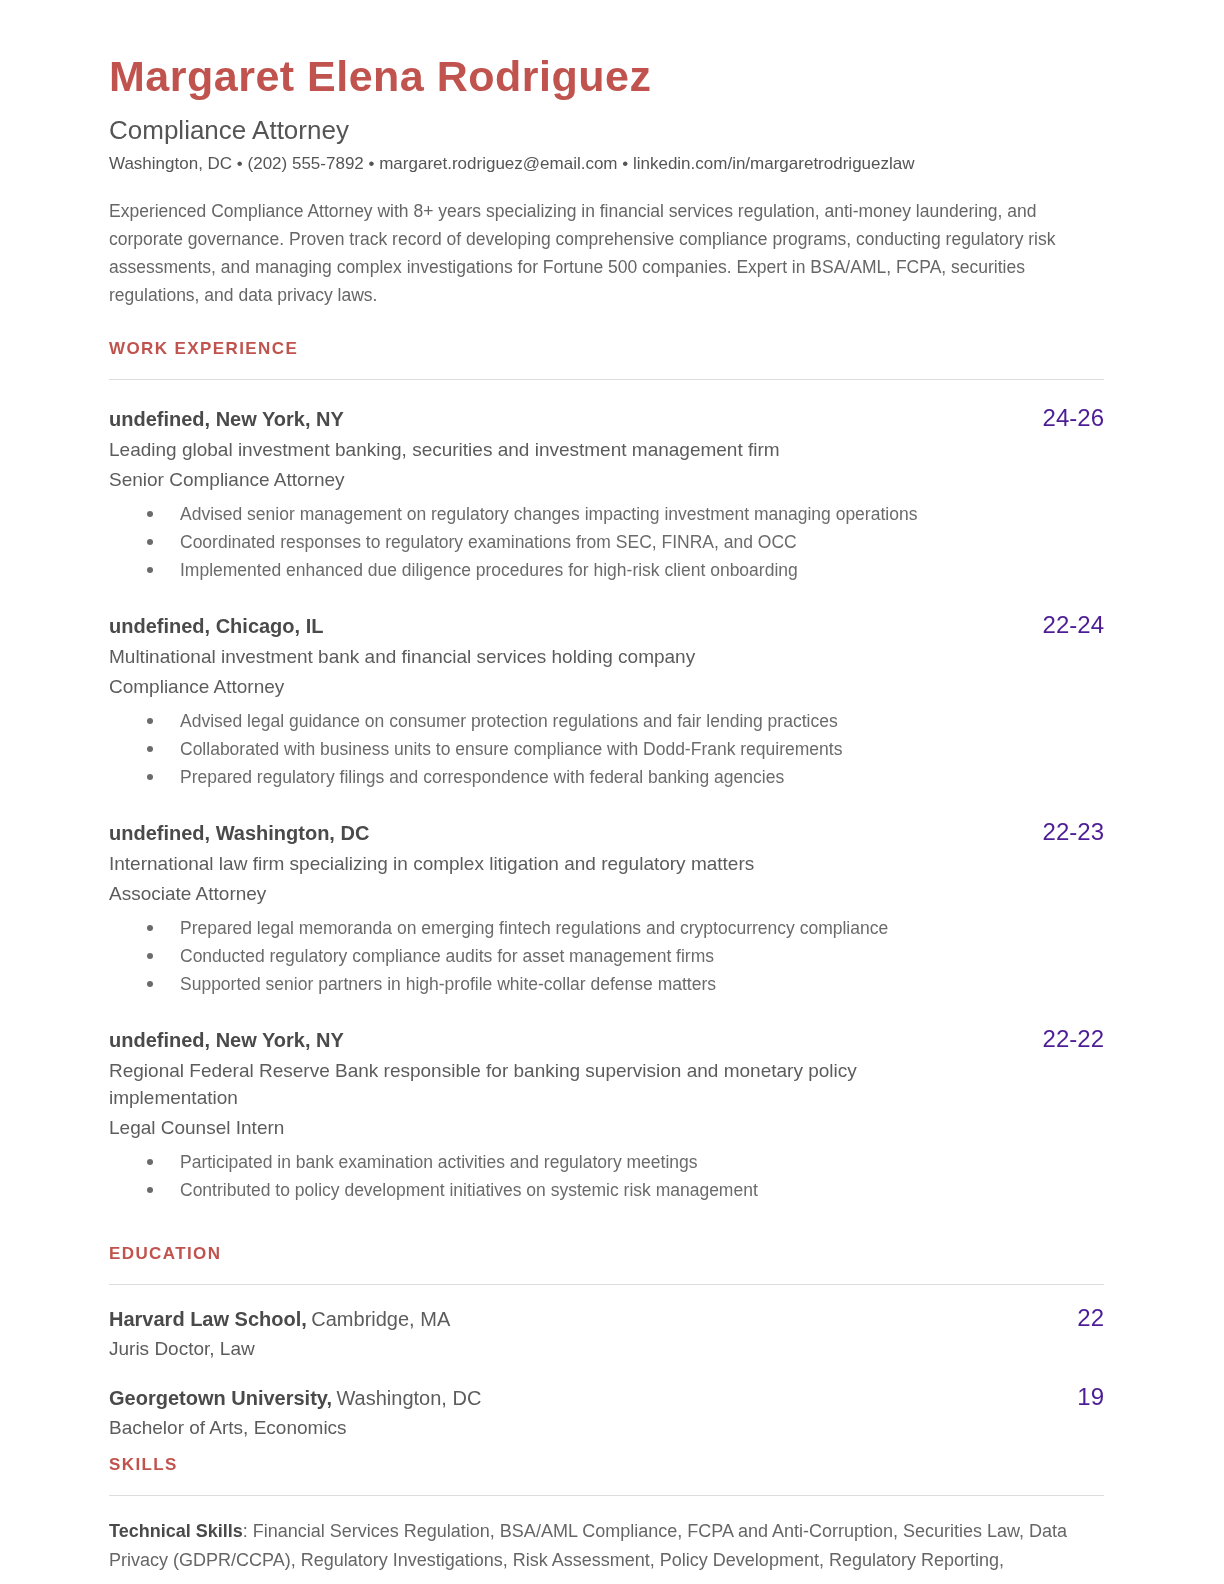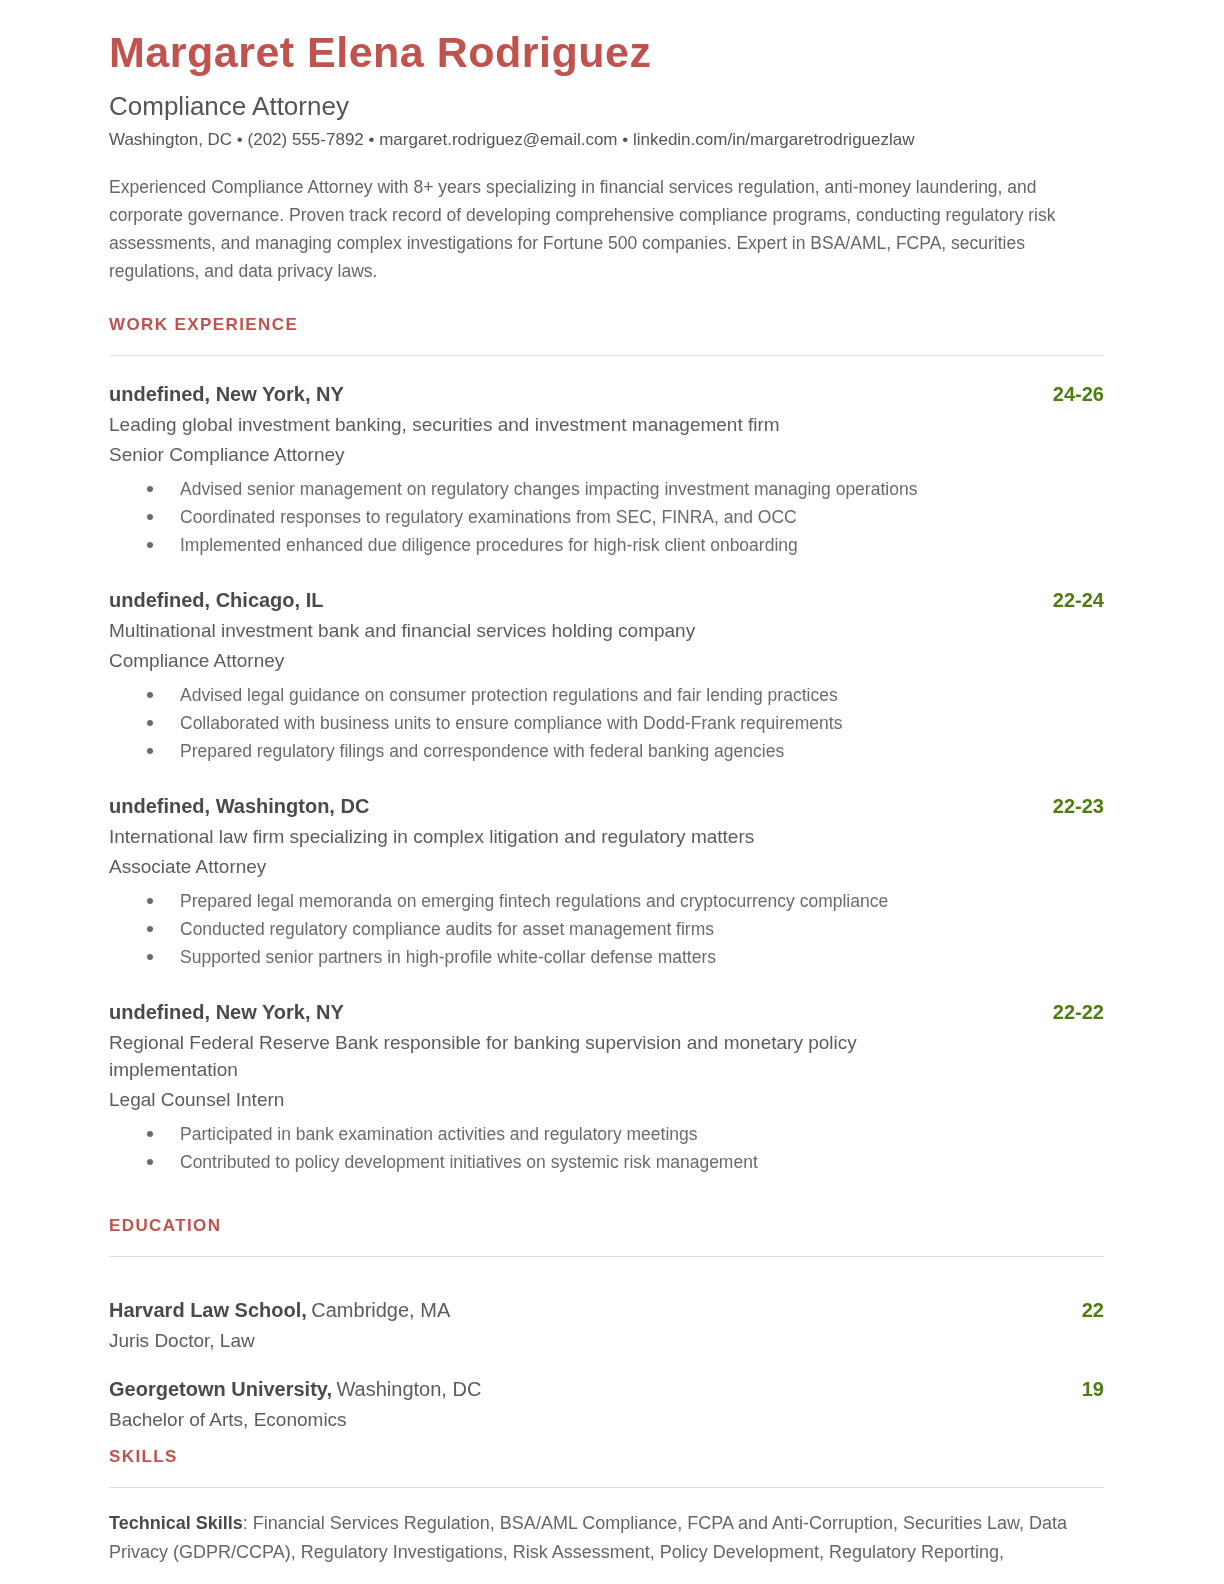--- a/index.html
+++ b/index.html
@@ -1,20 +1,20 @@
 <!DOCTYPE html>
 <html><head>
 <meta charset="utf-8">
 <style>
   * { margin: 0; padding: 0; box-sizing: border-box; }
   html, body { background: #ffffff; }
   body { font-family: "Liberation Sans", sans-serif; }
   .page {
     width: 1224px; height: 1584px; margin: 0 auto; background: #ffffff;
-    padding: 28px 120px 0 109px; overflow: hidden;
+    padding: 52px 120px 0 109px; overflow: hidden;
   }
   
   .name {
     font-size: 43px; line-height: 48px; font-weight: 800;
     color: #c0534e; letter-spacing: 0.5px;
   }
   .job-title { font-size: 26px; line-height: 30px; color: #555555; margin-top: 15px; }
   .contact   { font-size: 17px; line-height: 21px; color: #555555; margin-top: 8px; }
   .summary   { font-size: 17.5px; line-height: 28px; color: #666666; margin-top: 23px; }
   
@@ -23,34 +23,34 @@
     color: #c0534e; margin-top: 30px;
   }
   .sec-edu    { margin-top: 40px; }
   .sec-skills { margin-top: 14px; }
   .rule { border: 0; border-top: 1px solid #dddddd; height: 0; margin-top: 20px; }
   
   .entry { margin-top: 25px; }
   .entry + .entry { margin-top: 28px; }
   .entry-head { display: flex; justify-content: space-between; align-items: baseline; }
   .company { font-size: 20px; line-height: 26px; font-weight: 700; color: #4a4a4a; }
-  .dates   { font-size: 20px; line-height: 26px; font-weight: 700; color: #4d7c0f; white-space: nowrap; }
+  .dates   { font-size: 24px; line-height: 26px; font-weight: 400; color: #4c1d95; white-space: nowrap; }
   .desc { font-size: 19px; line-height: 27px; color: #5c5c5c; margin-top: 4px; max-width: 830px; }
   .role { font-size: 19px; line-height: 27px; color: #5c5c5c; margin-top: 3px; }
   .bullets { list-style: none; margin-top: 7px; }
   .bullets li {
     position: relative; padding-left: 71px;
     font-size: 17.5px; line-height: 28px; color: #6b6b6b;
   }
   .bullets li::before {
     content: ""; position: absolute; left: 38px; top: 11px;
     width: 6px; height: 6px; border-radius: 50%; background: #6b6b6b;
   }
   
-  .edu { margin-top: 40px; }
+  .edu { margin-top: 20px; }
   .edu + .edu { margin-top: 22px; }
   .school-bold { font-size: 20px; font-weight: 700; color: #4a4a4a; }
   .school-loc  { font-size: 20px; color: #5c5c5c; }
   .degree { font-size: 19px; line-height: 27px; color: #5c5c5c; margin-top: 4px; }
   
   .skills-line { font-size: 18px; line-height: 29px; color: #666666; margin-top: 21px; }
   .skills-label { font-weight: 700; color: #4a4a4a; }
 </style>
 </head>
 <body>

